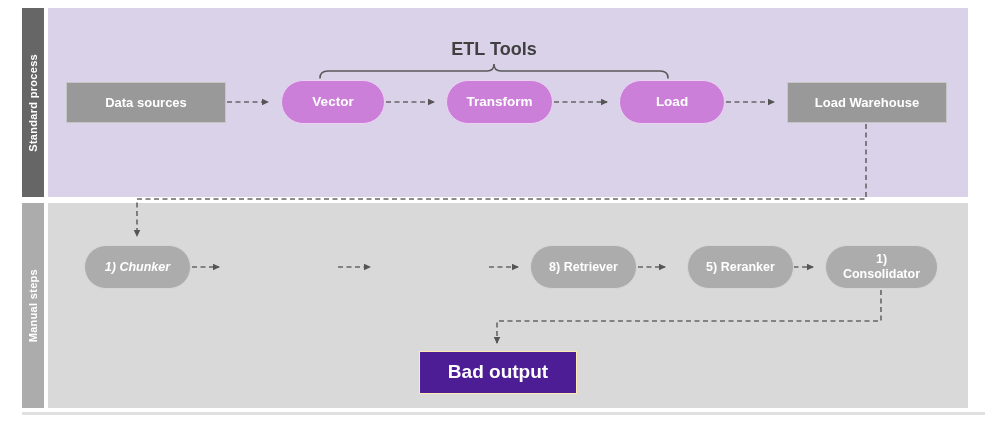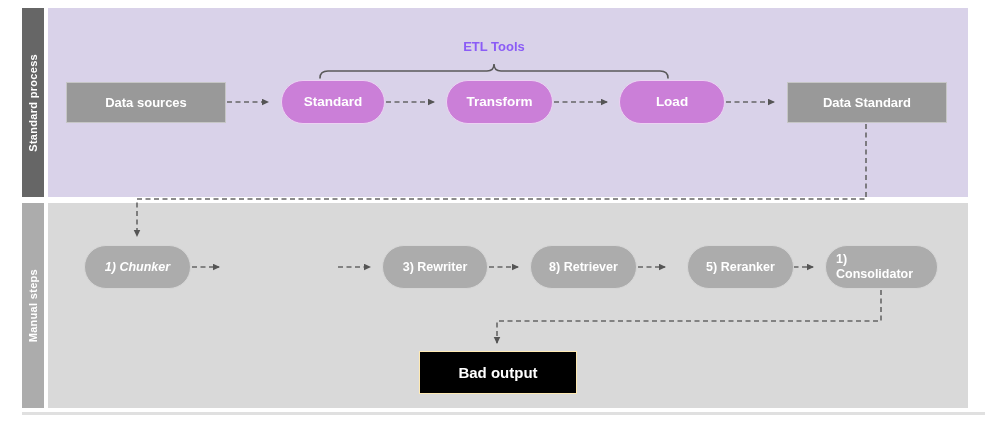--- a/index.html
+++ b/index.html
@@ -11,42 +11,42 @@
   .lane-bar .vtext { writing-mode:vertical-rl; transform:rotate(180deg); color:#ffffff;
                      font-weight:bold; font-size:11px; letter-spacing:.3px; white-space:nowrap; }
   .bar-standard { left:22px; top:8px; width:22px; height:189px; background:#666666; }
   .bar-manual   { left:22px; top:203px; width:22px; height:205px; background:#acacac; }
   .lane-body-standard { position:absolute; left:48px; top:8px; width:920px; height:189px; background:#d9d2e9; }
   .lane-body-manual   { position:absolute; left:48px; top:203px; width:920px; height:205px; background:#d9d9d9; }
   .page-edge { position:absolute; left:22px; top:412px; width:963px; height:3px; background:#e0e0e0; }
 
   
   .node { position:absolute; display:flex; align-items:center; justify-content:center;
-          color:#ffffff; font-weight:bold; text-align:left; box-sizing:border-box; line-height:1.2; }
+          color:#ffffff; font-weight:bold; text-align:center; box-sizing:border-box; line-height:1.2; }
   .rect-gray   { background:#999999; border:1.5px solid #c6c6c6; font-size:13px; }
   .pill-purple { background:#cb7fd8; border:1.5px solid #ecd2f3; border-radius:22px; font-size:13.5px; }
   .pill-gray   { background:#acacac; border:1.5px solid #d6d6d6; border-radius:22px; font-size:12.5px; padding:0 10px; }
-  .rect-yellow { background:#000000; border:1.5px solid #ffeab3; font-size:15px; }
+  .rect-yellow { background:#4c1d95; border:1.5px solid #ffeab3; font-size:19px; }
 
   .n-data-sources  { left:66px;  top:82px;  width:160px; height:41px; }
   .n-extract       { left:281px; top:80px;  width:104px; height:44px; }
   .n-transform     { left:446px; top:80px;  width:107px; height:44px; }
   .n-load          { left:619px; top:80px;  width:106px; height:44px; }
   .n-warehouse     { left:787px; top:82px;  width:160px; height:41px; }
   .n-chunker       { left:84px;  top:245px; width:107px; height:44px;font-style:italic; }
   .n-vector-store  { left:231px; top:245px; width:106px; height:44px; }
   .n-rewriter      { left:382px; top:245px; width:106px; height:44px; }
   .n-retriever     { left:530px; top:245px; width:107px; height:44px; }
   .n-reranker      { left:687px; top:245px; width:107px; height:44px; }
   .n-consolidator  { left:825px; top:245px; width:113px; height:44px; }
   .n-bad-output    { left:419px; top:351px; width:158px; height:43px; }
 
   
   .etl-label { position:absolute; left:414px; top:39px; width:160px; text-align:center;
-               color:#8b5cf6; font-weight:bold; font-size:13px; }
+               color:#404040; font-weight:bold; font-size:18px; }
 
   .overlay { position:absolute; left:0; top:0; width:1003px; height:430px; pointer-events:none; }
 </style>
 </head>
 <body>
 
 <div class="canvas">
 
   <div class="lane-body-standard"></div>
   <div class="lane-body-manual"></div>
@@ -79,37 +79,34 @@
       <path d="M785,267 H813" marker-end="url(#arw)"></path>
       <path d="M881,290 V321 H497 V343" marker-end="url(#arw)"></path>
     </g>
     <path d="M320,78 Q320,71 328,71 L487,71 Q494,71 494,64 Q494,71 501,71 L660,71 Q668,71 668,78" stroke="#595959" stroke-width="1.6" fill="none" stroke-linecap="round"></path>
   </svg>
 
   <div class="node rect-gray n-data-sources">
     <span>Data sources</span>
   </div>
   <div class="node pill-purple n-extract">
-    <span>Standard</span>
+    <span>Vector</span>
   </div>
   <div class="node pill-purple n-transform">
     <span>Transform</span>
   </div>
   <div class="node pill-purple n-load">
     <span>Load</span>
   </div>
   <div class="node rect-gray n-warehouse">
-    <span>Data Standard</span>
+    <span>Load Warehouse</span>
   </div>
 
   <div class="node pill-gray n-chunker">
     <span>1) Chunker</span>
-  </div>
-  <div class="node pill-gray n-rewriter">
-    <span>3) Rewriter</span>
   </div>
   <div class="node pill-gray n-retriever">
     <span>8) Retriever</span>
   </div>
   <div class="node pill-gray n-reranker">
     <span>5) Reranker</span>
   </div>
   <div class="node pill-gray n-consolidator">
     <span>1) Consolidator</span>
   </div>

